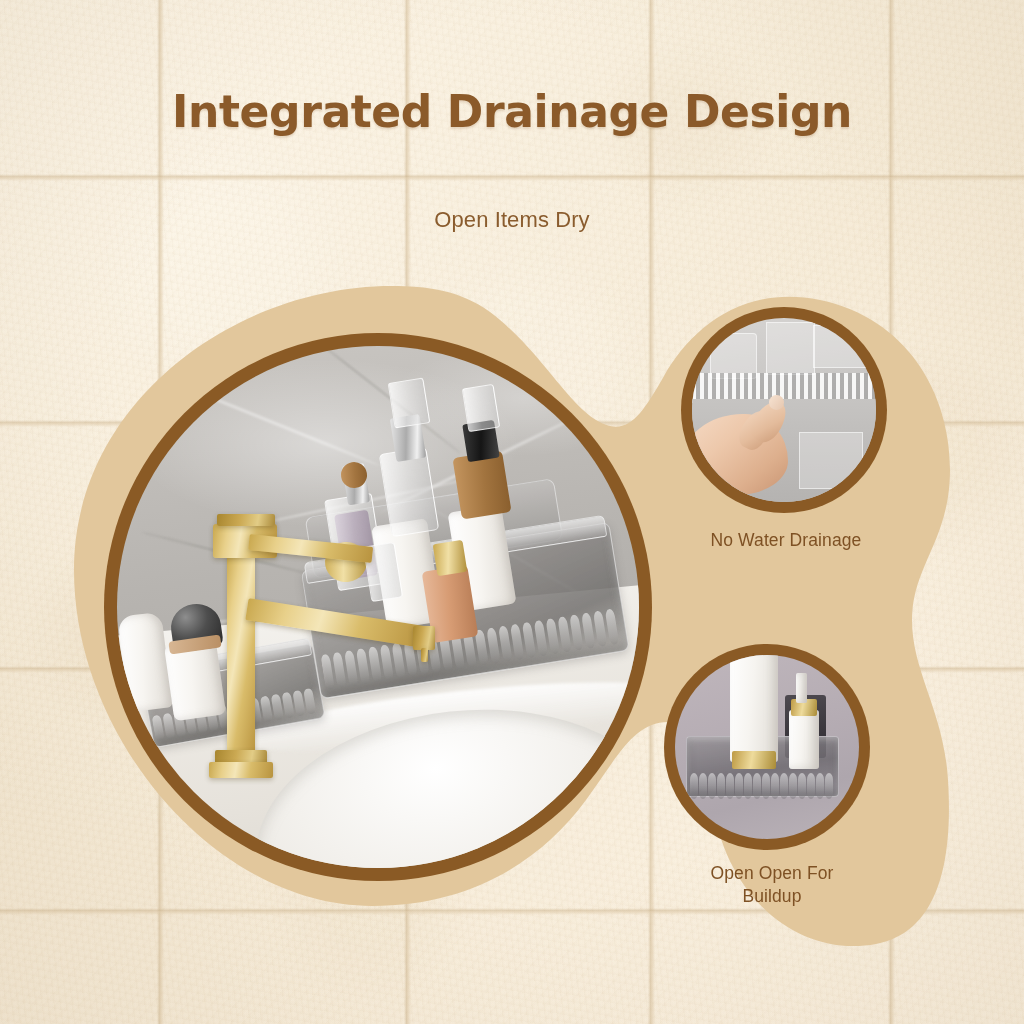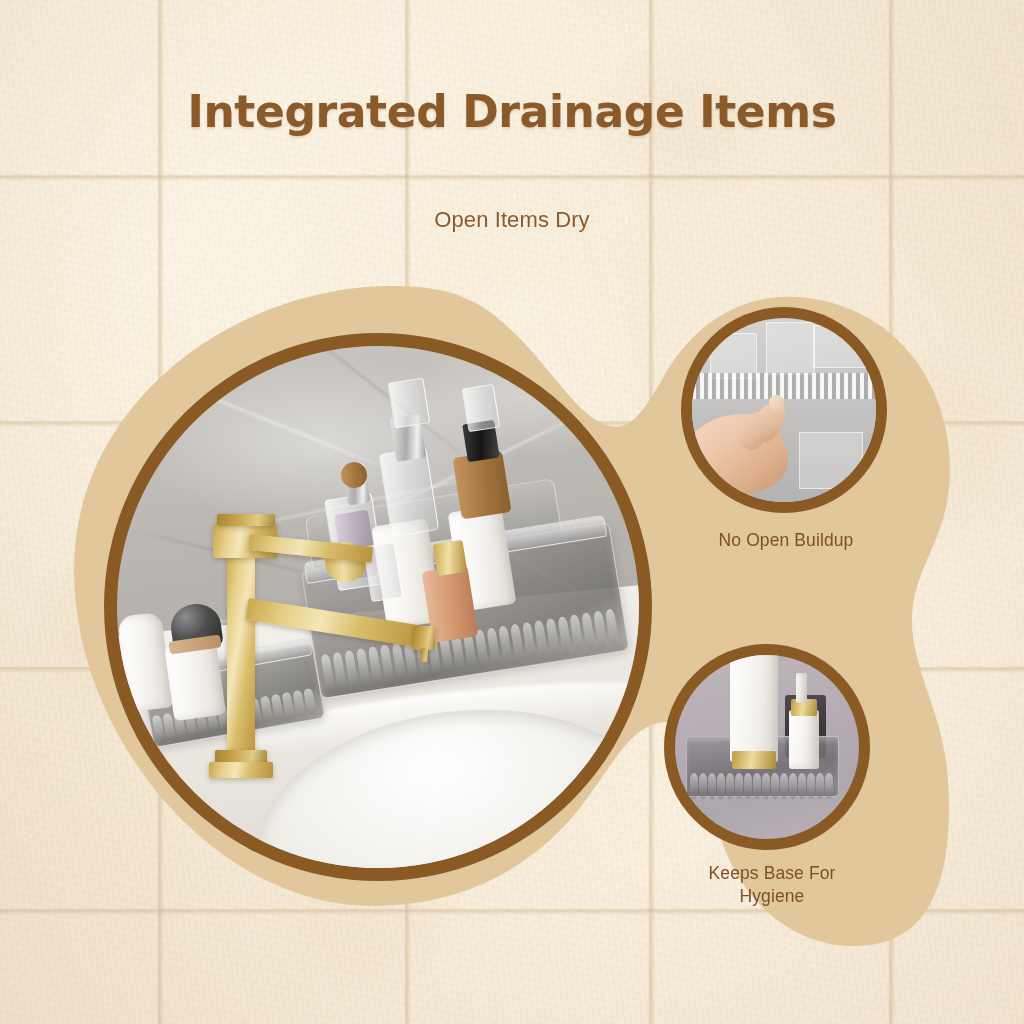--- a/index.html
+++ b/index.html
@@ -186,21 +186,21 @@
   <div class="grout v" style="left:404px"></div>
   <div class="grout v" style="left:648px"></div>
   <div class="grout v" style="left:888px"></div>
   <div class="grout h" style="top:174px"></div>
   <div class="grout h" style="top:420px"></div>
   <div class="grout h" style="top:666px"></div>
   <div class="grout h" style="top:908px"></div>
   <div class="vign"></div>
 </div>
 
-<div id="title">Integrated Drainage Items</div>
+<div id="title">Integrated Drainage Design</div>
 <div id="subtitle">Open Items Dry</div>
 
 <div id="blob-wrap">
   <svg id="blob-svg" width="1024" height="1024" viewBox="0 0 1024 1024">
     <path d="M 392 286
              C 236 286, 74 402, 74 570
              C 74 738, 216 906, 372 906
              C 470 906, 540 862, 586 800
              C 618 756, 634 722, 668 722
              C 700 722, 706 760, 712 800
@@ -335,21 +335,21 @@
     <div class="s1-shelf"></div>
     <div class="s1-wall"></div>
     <div class="s1-panel" style="left:58%;top:62%;width:34%;height:30%;"></div>
 
     <div class="hand hand-palm" style="left:-6%;top:52%;width:58%;height:44%;"></div>
     <div class="finger" style="left:34%;top:44%;width:15%;height:24%;transform:rotate(34deg);"></div>
     <div class="finger" style="left:27%;top:50%;width:14%;height:22%;transform:rotate(26deg);opacity:.9;"></div>
     <div class="nail" style="left:42%;top:42%;width:8%;height:8%;"></div>
   </div>
 </div>
-<div class="caption" id="caption-top">No Open Buildup</div>
+<div class="caption" id="caption-top">No Water Drainage</div>
 
 <div class="photo-ring" id="circle-bot">
   <div class="photo">
     <div class="s2-bg"></div>
     <div class="s2-dark" style="left:60%;top:22%;width:22%;height:34%;"></div>
     <div class="s2-tray" style="left:6%;top:44%;width:82%;height:32%;"></div>
     <div class="s2-wave" style="left:8%;top:64%;width:78%;height:14%;">
       <i style="left:0"></i>
         <i style="left:9px"></i>
         <i style="left:18px"></i>
@@ -368,15 +368,15 @@
         <i style="left:135px"></i>
     </div>
     <div class="s2-tube" style="left:30%;top:-4%;width:26%;height:62%;"></div>
     <div class="s2-gold" style="left:31%;top:52%;width:24%;height:10%;"></div>
     <div class="s2-tube" style="left:62%;top:30%;width:16%;height:32%;border-radius:3px;"></div>
     <div class="s2-gold" style="left:63%;top:24%;width:14%;height:9%;"></div>
     <div class="s2-tube" style="left:66%;top:10%;width:6%;height:16%;border-radius:2px;"></div>
   </div>
 </div>
 <div class="caption" id="caption-bot">
-  <span>Keeps Base For</span><br>
-  <span>Hygiene</span>
+  <span>Open Open For</span><br>
+  <span>Buildup</span>
 </div>
 
 </body></html>

